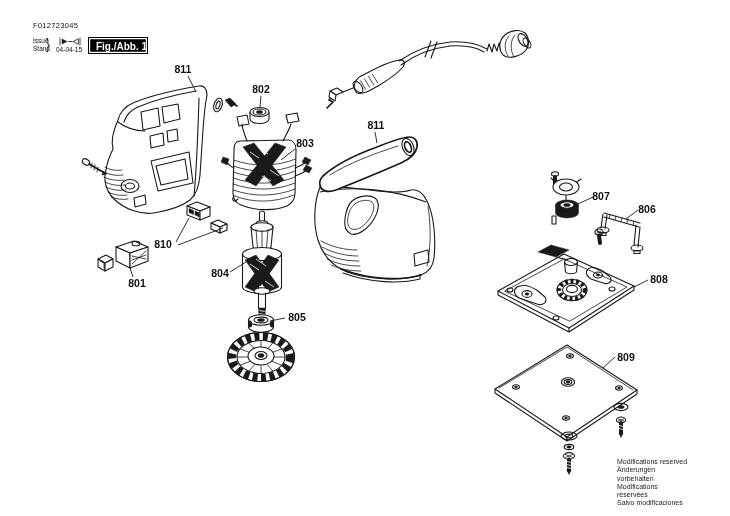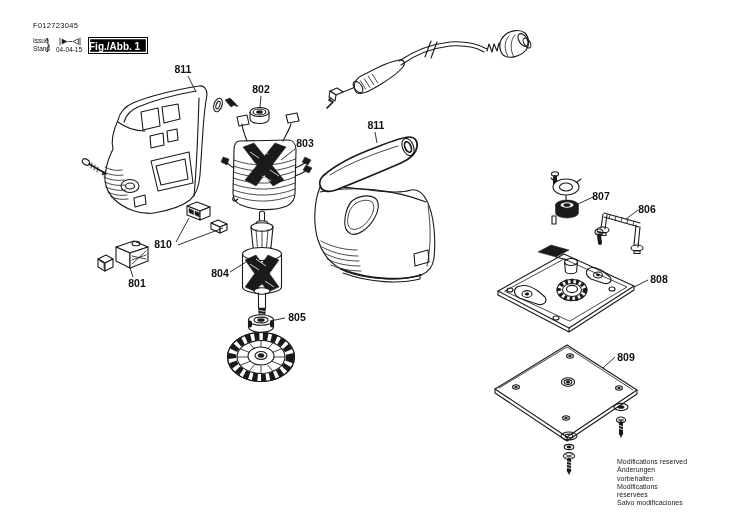--- a/index.html
+++ b/index.html
@@ -6,21 +6,21 @@
   .page{position:relative;width:690px;height:516px;background:#fff;overflow:hidden;
         font-family:"Liberation Sans",sans-serif;color:#111;}
   .abs{position:absolute;}
   #doc-number{left:33px;top:21px;font-size:7.5px;letter-spacing:.3px;}
   #issue-label{left:33px;top:37px;font-size:6.5px;}
   #stand-label{left:33px;top:45px;font-size:6.5px;}
   #hdr-brace{left:46px;top:35px;font-size:15px;transform:scaleX(.75);transform-origin:left top;}
   #hdr-icon{left:59px;top:37px;}
   #hdr-date{left:56px;top:46px;font-size:6.5px;}
   #fig-box{left:88px;top:37px;width:60px;height:17px;background:#000;color:#fff;
-           font-size:10px;font-weight:bold;text-align:left;line-height:17px;
+           font-size:10px;font-weight:bold;text-align:right;line-height:17px;
            box-shadow:inset 0 0 0 1.2px #fff;border:1px solid #000;box-sizing:border-box;}
   #footer{left:617px;top:458px;font-size:7px;line-height:8.3px;color:#222;}
   svg{position:absolute;left:0;top:0;}
   .ln{fill:none;stroke:#1a1a1a;stroke-width:1.1;stroke-linecap:round;stroke-linejoin:round;}
   .body{fill:#fff;stroke:#1a1a1a;stroke-width:1.1;stroke-linejoin:round;}
   .thick2{stroke-width:1.7;}
   .thin{stroke-width:.8;}
   .thickdark{fill:none;stroke:#1a1a1a;stroke-width:4;stroke-linecap:round;}
   .fill-dark{fill:#1a1a1a;stroke:#1a1a1a;stroke-width:.5;stroke-linejoin:round;}
   .hw{fill:none;stroke:#fff;stroke-width:.8;}

